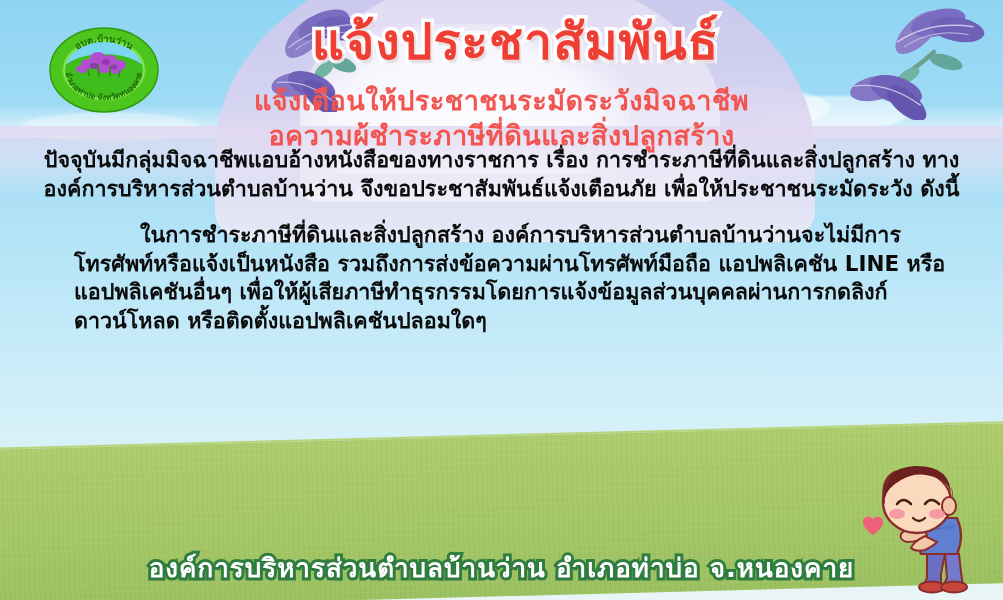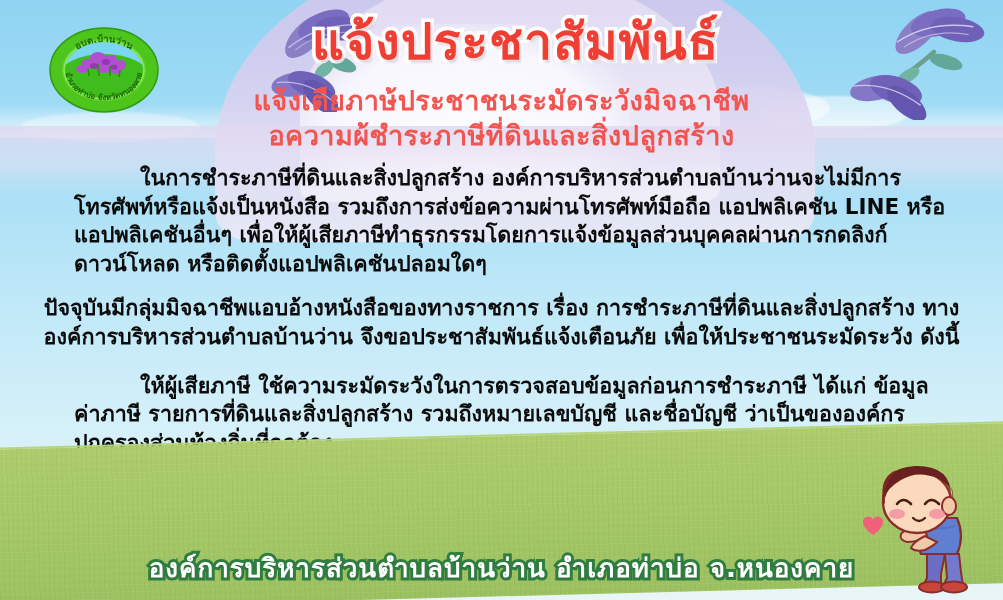--- a/index.html
+++ b/index.html
@@ -320,28 +320,27 @@
       </text>
       <text font-family="DejaVu Sans, sans-serif" font-size="8" font-weight="bold" fill="#1f6b08">
         <textPath href="#arcBot" startOffset="50%" text-anchor="middle">อำเภอท่าบ่อ จังหวัดหนองคาย</textPath>
       </text>
     </svg>
   </div>
 
   <div class="headline">แจ้งประชาสัมพันธ์</div>
 
   <div class="subhead">
-    <div>แจ้งเตืยภาษ้ประชาชนระมัดระวังมิจฉาชีพ</div>
+    <div>แจ้งเตือนให้ประชาชนระมัดระวังมิจฉาชีพ</div>
     <div>อความผ้ชำระภาษีที่ดินและสิ่งปลูกสร้าง</div>
   </div>
 
   <div class="body-wrap">
+    <p class="para p1">ปัจจุบันมีกลุ่มมิจฉาชีพแอบอ้างหนังสือของทางราชการ เรื่อง การชำระภาษีที่ดินและสิ่งปลูกสร้าง ทางองค์การบริหารส่วนตำบลบ้านว่าน จึงขอประชาสัมพันธ์แจ้งเตือนภัย เพื่อให้ประชาชนระมัดระวัง ดังนี้</p>
     <p class="para p2">ในการชำระภาษีที่ดินและสิ่งปลูกสร้าง องค์การบริหารส่วนตำบลบ้านว่านจะไม่มีการโทรศัพท์หรือแจ้งเป็นหนังสือ รวมถึงการส่งข้อความผ่านโทรศัพท์มือถือ แอปพลิเคชัน LINE หรือแอปพลิเคชันอื่นๆ เพื่อให้ผู้เสียภาษีทำธุรกรรมโดยการแจ้งข้อมูลส่วนบุคคลผ่านการกดลิงก์ ดาวน์โหลด หรือติดตั้งแอปพลิเคชันปลอมใดๆ</p>
-    <p class="para p1">ปัจจุบันมีกลุ่มมิจฉาชีพแอบอ้างหนังสือของทางราชการ เรื่อง การชำระภาษีที่ดินและสิ่งปลูกสร้าง ทางองค์การบริหารส่วนตำบลบ้านว่าน จึงขอประชาสัมพันธ์แจ้งเตือนภัย เพื่อให้ประชาชนระมัดระวัง ดังนี้</p>
-    <p class="para p3">ให้ผู้เสียภาษี ใช้ความระมัดระวังในการตรวจสอบข้อมูลก่อนการชำระภาษี ได้แก่ ข้อมูลค่าภาษี รายการที่ดินและสิ่งปลูกสร้าง รวมถึงหมายเลขบัญชี และชื่อบัญชี ว่าเป็นขององค์กรปกครองส่วนท้องถิ่นที่ถูกต้อง</p>
   </div>
 
   <div class="grass-shadow"></div>
   <div class="grass"></div>
 
   <div class="heart">
     <svg width="24" height="24" viewBox="0 0 24 24">
       <path d="M12 21 C12 21 2 14.2 2 8.2 C2 4.8 4.6 2.6 7.3 2.6 C9.3 2.6 11 3.8 12 5.4 C13 3.8 14.7 2.6 16.7 2.6 C19.4 2.6 22 4.8 22 8.2 C22 14.2 12 21 12 21 Z" fill="#f0607a"></path>
     </svg>
   </div>

